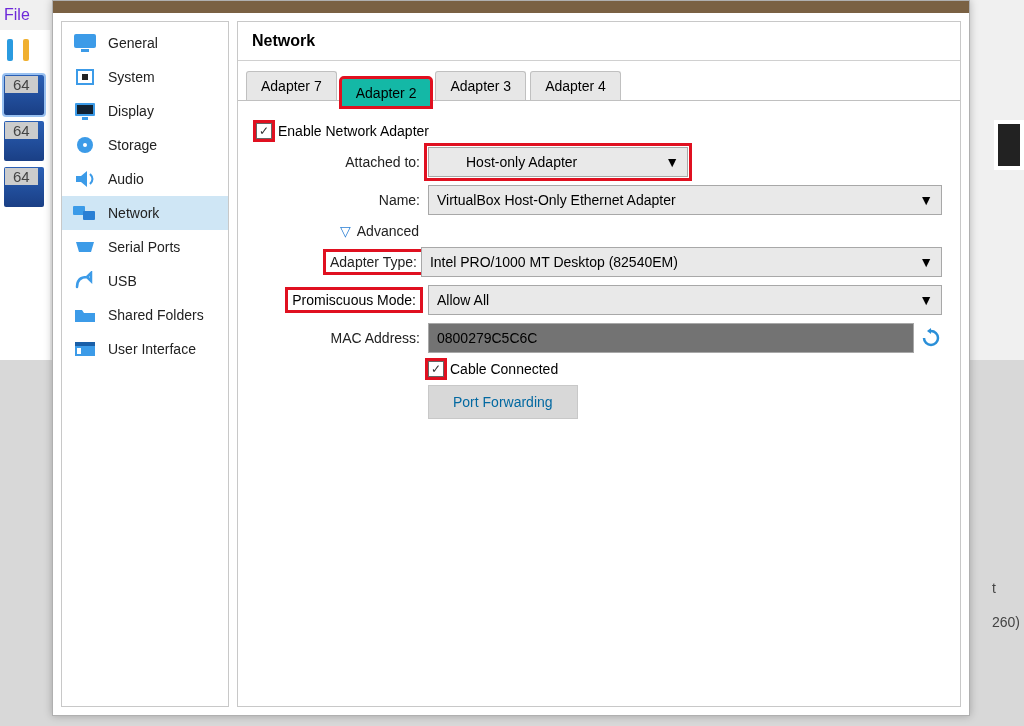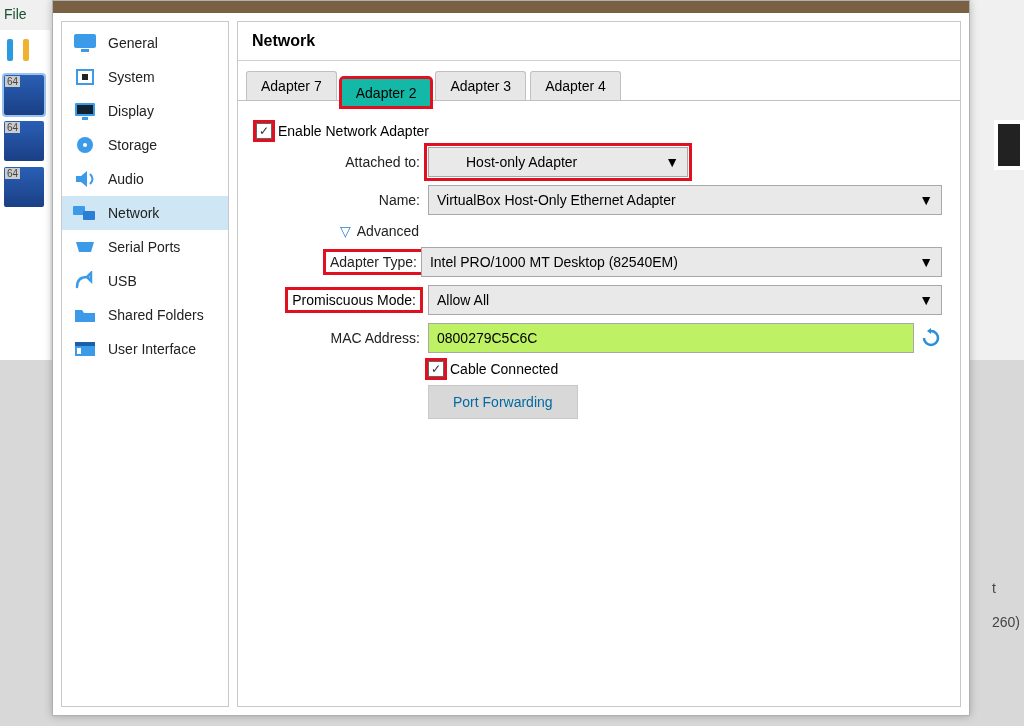--- a/index.html
+++ b/index.html
@@ -1,22 +1,22 @@
 <!DOCTYPE html>
 <html><head>
 <meta charset="utf-8">
 <style>
 * { box-sizing: border-box; margin: 0; padding: 0; font-family: -apple-system, "Segoe UI", Tahoma, sans-serif; font-size: 14px; }
 body { background: #f0f0f0; width: 1024px; height: 726px; position: relative; overflow: hidden; }
 .backdrop { position: absolute; inset: 0; }
-.backdrop .menu-text { position: absolute; top: 6px; left: 4px; color: #14532d; font-size: 14px; }
+.backdrop .menu-text { position: absolute; top: 6px; left: 4px; color: #6d28d9; font-size: 16px; }
 .backdrop .left-strip { position: absolute; top: 30px; left: 0; width: 50px; bottom: 0; background: #fff; }
 .backdrop .left-strip .thumb { width: 40px; height: 40px; background: linear-gradient(#2a5fb5,#1a3f85); margin: 6px 4px; border-radius: 2px; position: relative; }
 .backdrop .left-strip .thumb.selected { outline: 2px solid rgba(0,100,220,.4); }
-.backdrop .left-strip .thumb .badge { position: absolute; left:1px; top:1px; background:#ccc; color:#444; font-size:10px; padding:0 2px; }
+.backdrop .left-strip .thumb .badge { position: absolute; left:1px; top:1px; background:#ccc; color:#444; font-size:15px; padding:0 8px; }
 .backdrop .gray-area { position:absolute; top:360px; left:0; right:0; bottom:0; background:#d8d8d8; }
 .backdrop .right-edge { position:absolute; top:120px; right:0; width:30px; height:50px; background:#222; border:4px solid #fff; }
 
 .dialog { position: absolute; top: 0; left: 52px; right: 54px; bottom: 10px; background: #fff; border: 1px solid #b0b0b0; box-shadow: 0 0 8px rgba(0,0,0,.25); display: flex; flex-direction: column; }
 .dialog-top { height: 12px; background: #7a6143; }
 .dialog-body { flex: 1; display: flex; padding: 8px; gap: 8px; overflow: hidden; }
 
 .sidebar { width: 168px; border: 1px solid #c8c8c8; background: #fff; padding: 4px 0; }
 .side-item { display: flex; align-items: center; gap: 10px; padding: 6px 10px; cursor: pointer; color: #222; }
 .side-item.active { background: #cfe6f5; }
@@ -29,21 +29,21 @@
 .tab.active { background: #14b8a6; position: relative; top: 7px; }
 .tab.hl { outline: 3px solid #e01020; outline-offset: -1px; }
 
 .panel { padding: 14px 18px 10px 18px; flex: 1; }
 .row { display: flex; align-items: center; margin: 8px 0; }
 .row-label { width: 172px; text-align: right; color: #222; padding-right: 8px; }
 .row-control { flex: 1; display:flex; align-items:center; gap:6px; }
 
 .select, .textbox { height: 30px; padding: 0 8px; border: 1px solid #a8a8a8; background: #e9e9e9; display: flex; align-items: center; justify-content: space-between; cursor: pointer; }
 .select .chev { margin-left: 10px; }
-.textbox { background: #bef264; cursor: text; }
+.textbox { background: #737373; cursor: text; }
 .textbox input { border: none; outline: none; width: 100%; font-size: 14px; background: transparent; }
 .checkbox { width: 16px; height: 16px; border: 1px solid #666; display: inline-flex; align-items: center; justify-content: center; font-size: 12px; color: #333; background: #fff; margin-right: 6px; }
 .hl-red { outline: 3px solid #e01020; outline-offset: 1px; }
 .hl-red-tight { outline: 3px solid #e01020; }
 
 .disclosure { display:flex; align-items:center; margin-left:84px; margin-top:6px; margin-bottom:2px; cursor:pointer; color:#222; }
 .disclosure .tri { color:#2a7fd4; margin-right:6px; }
 
 .refresh-btn { width: 22px; height: 22px; cursor:pointer; display:inline-flex; align-items:center; justify-content:center; }
 .disabled-btn { background:#d8d8d8; color:#0369a1; padding:8px 24px; border:1px solid #c8c8c8; }

